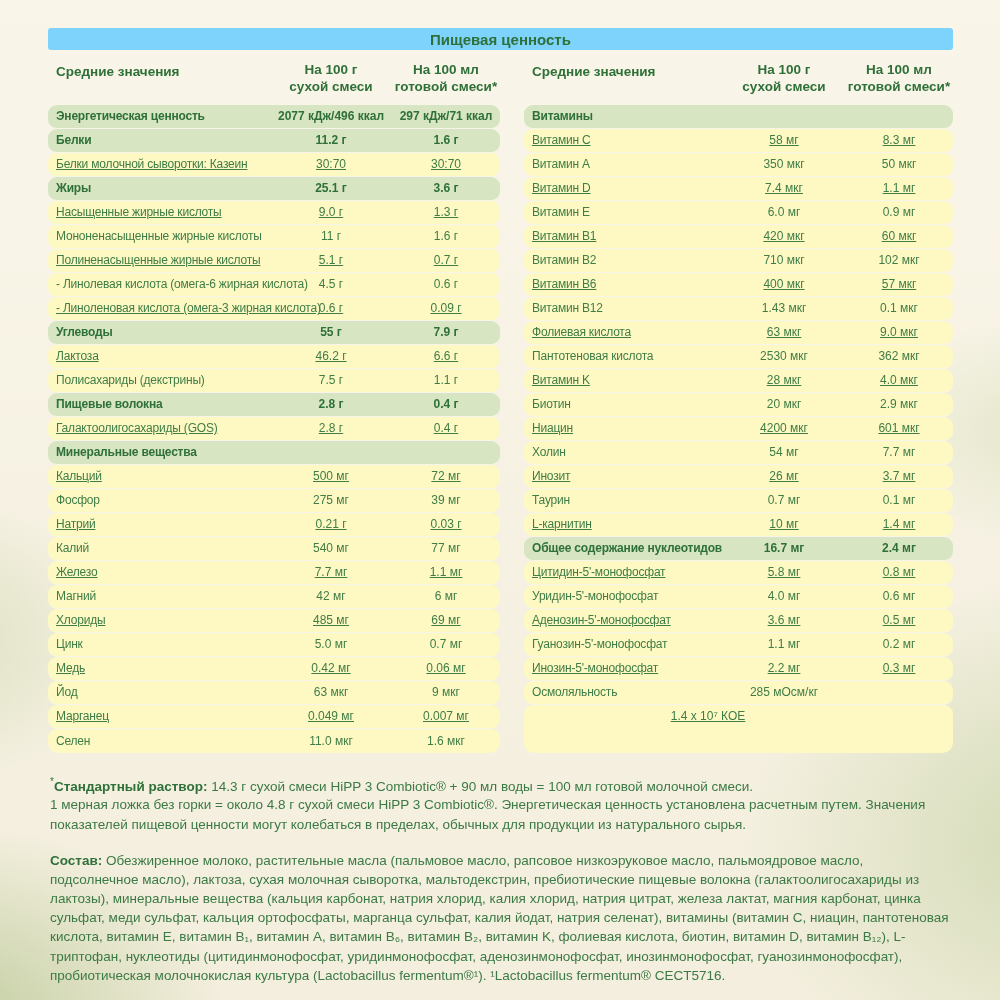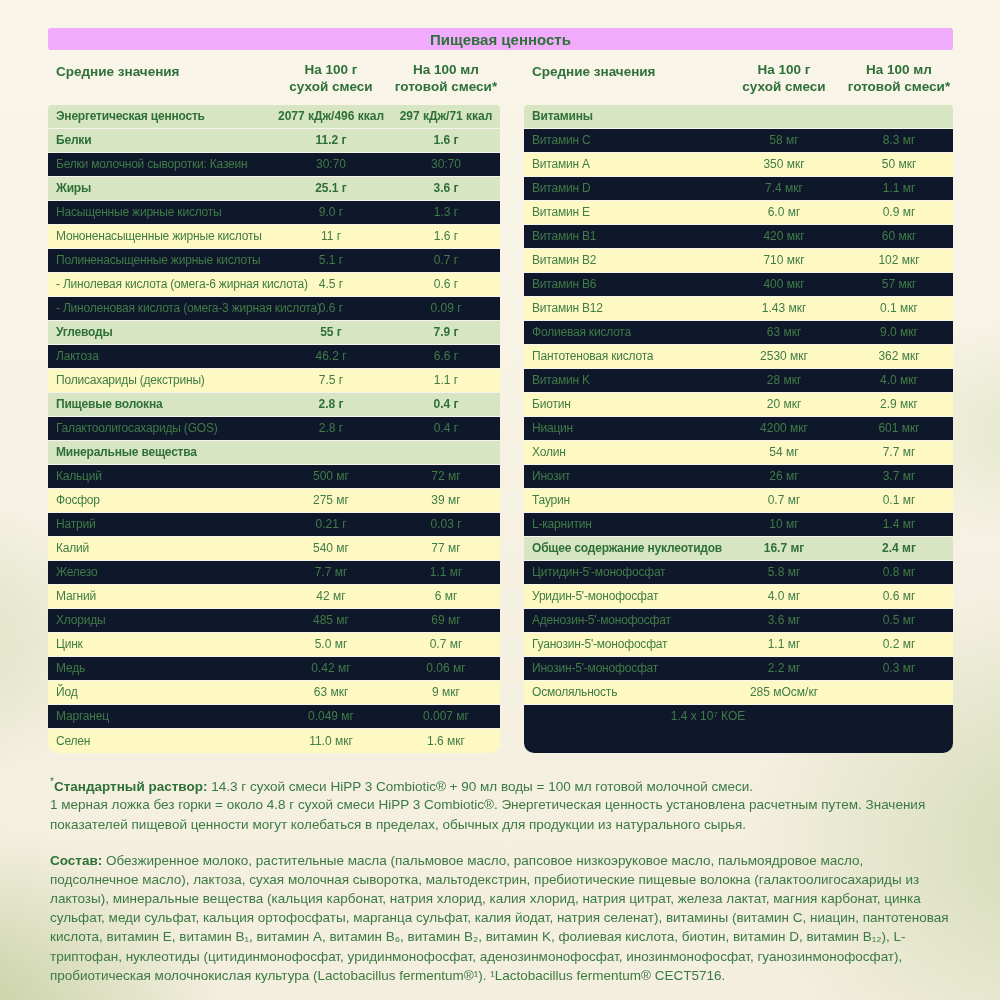--- a/index.html
+++ b/index.html
@@ -8,37 +8,37 @@
     font-family:"Liberation Sans",sans-serif;
     background:
       radial-gradient(420px 300px at -50px 1020px, rgba(124,160,74,.42), rgba(124,160,74,0) 65%),
       radial-gradient(300px 220px at -70px 640px, rgba(150,180,105,.28), rgba(150,180,105,0) 65%),
       radial-gradient(500px 400px at 1070px 840px, rgba(140,175,95,.33), rgba(140,175,95,0) 65%),
       radial-gradient(240px 170px at 1030px 430px, rgba(160,190,115,.20), rgba(160,190,115,0) 65%),
       linear-gradient(#f9f5e9,#f3eedd);
   }
   .page{box-sizing:border-box;padding:28px 47px 0 48px;}
   .title-bar{
-    height:22px;background:#f0abfc;border-radius:3px;
+    height:22px;background:#7dd3fc;border-radius:3px;
     display:flex;align-items:center;justify-content:center;margin-bottom:6px;
   }
   .title-bar .t{font-weight:bold;color:#2e7038;font-size:15px;}
   .tables{display:flex;gap:24px;}
   .panel{width:452px;}
   .cols{display:flex;align-items:flex-start;padding:6px 0 9px 8px;color:#2e7038;font-weight:bold;font-size:13.5px;line-height:1.25;}
   .c-label{flex:1;padding-top:2px;}
   .c-v1{width:122px;text-align:center;flex-shrink:0;}
   .c-v2{width:108px;text-align:center;flex-shrink:0;}
   .rows{border-radius:4px 4px 10px 10px;overflow:hidden;font-size:12px;color:#3f7c46;}
   .row{display:flex;align-items:center;height:24px;box-sizing:border-box;
-       padding-left:8px;border-bottom:1px solid #f7f4e9;}
+       padding-left:8px;border-bottom:1px solid #f7f4e9;border-radius:9px;}
   .row:last-child{border-bottom:none;}
   .row.section{background:#d7e5c3;font-weight:bold;color:#2e7038;}
   .row.green{background:#fef9c3;}
-  .row.cream{background:#0f172a;}
+  .row.cream{background:#fef9c3;text-decoration:underline;}
   .row.tall{height:48px;align-items:flex-start;padding-top:4px;}
   .cell.label{flex:1;min-width:0;white-space:nowrap;letter-spacing:-.2px;overflow:visible;}
   .cell.v1{width:122px;text-align:center;flex-shrink:0;}
   .cell.v2{width:108px;text-align:center;flex-shrink:0;}
   .label2{margin-top:9px;}
   .notes{width:905px;color:#3b7a44;font-size:13.5px;line-height:1.42;}
   .footnote{margin:22px 0 0 2px;}
   .composition{margin:17px 8px 0 2px;}
   b{color:#2e7038;}
   sup{font-size:.75em;}

